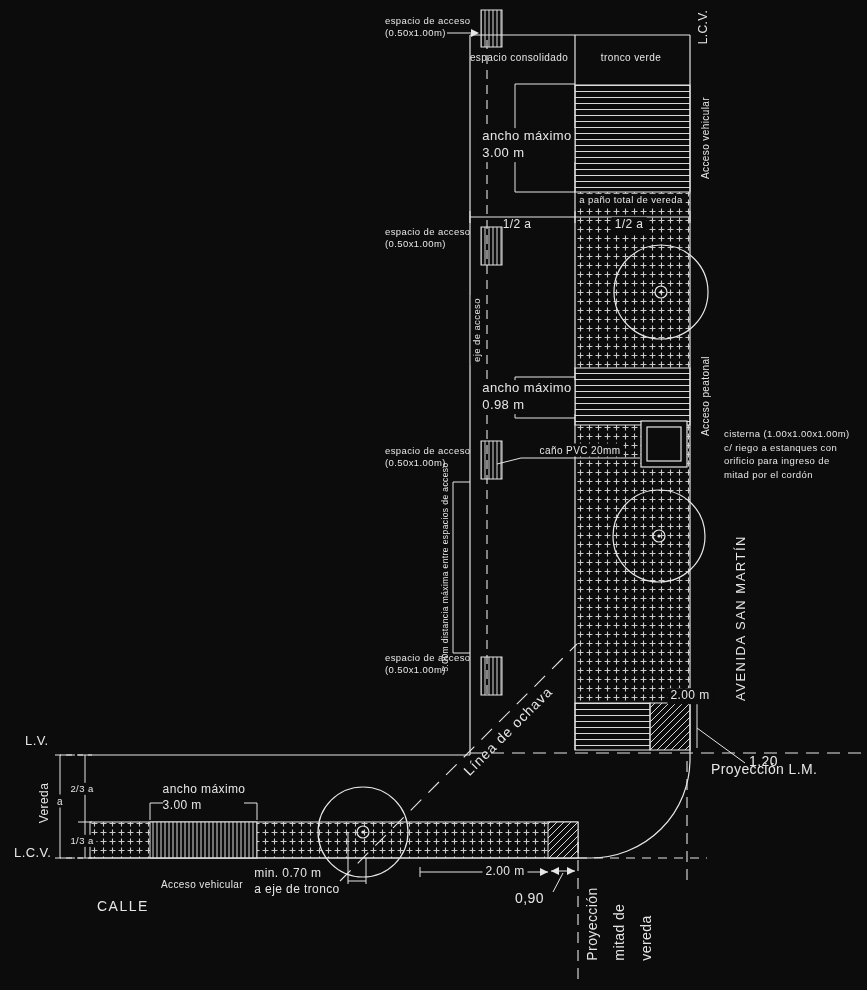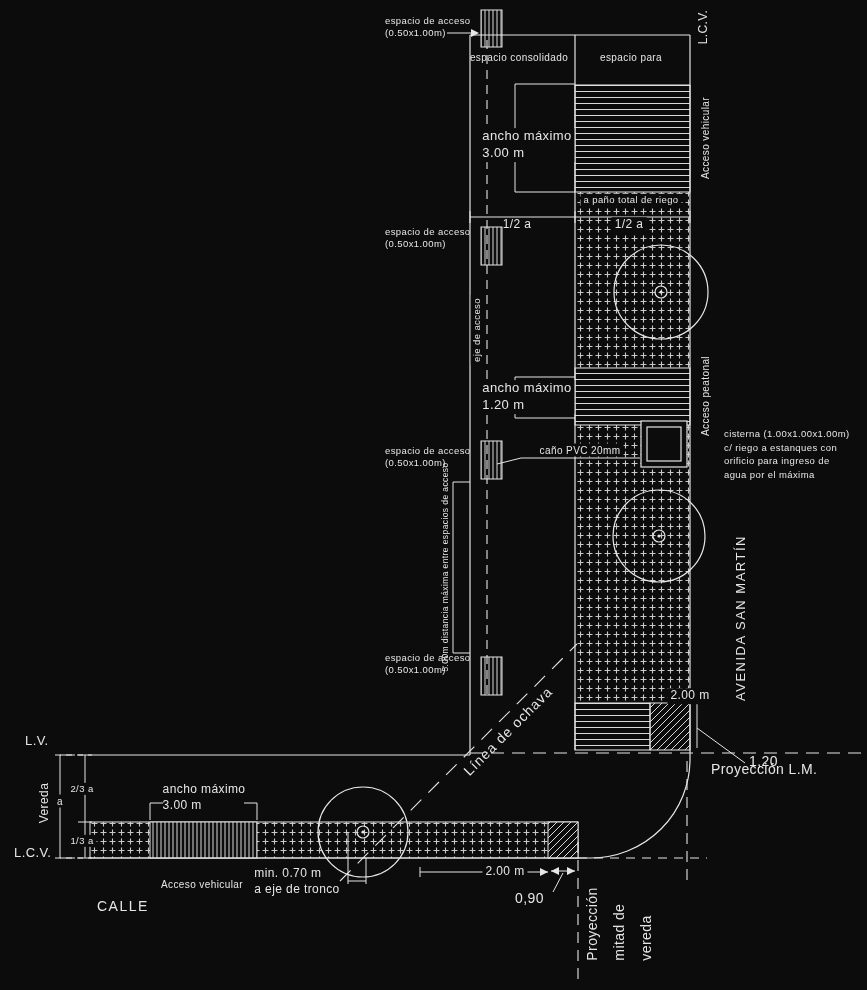--- a/index.html
+++ b/index.html
@@ -136,50 +136,50 @@
   <div class="lbl f9 lines" style="left:385px;top:445px">
     <span>espacio de acceso</span>
       <span>(0.50x1.00m)</span>
   </div>
   <div class="lbl f9 lines" style="left:385px;top:652px">
     <span>espacio de acceso</span>
       <span>(0.50x1.00m)</span>
   </div>
 
   <div class="lbl f10 ctr" style="left:519px;top:57px">espacio consolidado</div>
-  <div class="lbl f10 ctr" style="left:631px;top:57px">espacio para</div>
+  <div class="lbl f10 ctr" style="left:631px;top:57px">tronco verde</div>
 
   <div class="lbl f13 c ctr bg lines" style="left:527px;top:145px">
     <span>ancho máximo</span>
       <span>3.00 m</span>
   </div>
 
   <div class="lbl f12 ctr" style="left:517px;top:225px">1/2 a</div>
   <div class="lbl f12 ctr bg" style="left:629px;top:225px">1/2 a</div>
 
   <div class="lbl f10 rot" style="left:705px;top:138px">Acceso vehicular</div>
 
-  <div class="lbl f9 ctr bg" style="left:631px;top:200px">a paño total de riego</div>
+  <div class="lbl f9 ctr bg" style="left:631px;top:200px">a paño total de vereda</div>
 
   <div class="lbl f9 rot bg" style="left:477px;top:330px">eje de acceso</div>
 
   <div class="lbl f13 c ctr bg lines" style="left:527px;top:397px">
     <span>ancho máximo</span>
-      <span>1.20 m</span>
+      <span>0.98 m</span>
   </div>
 
   <div class="lbl f10 rot" style="left:705px;top:396px">Acceso peatonal</div>
 
   <div class="lbl f10 ctr bg" style="left:580px;top:450px">caño PVC 20mm</div>
 
   <div class="lbl f9 lines" style="left:724px;top:427px;line-height:13.5px">
     <span>cisterna (1.00x1.00x1.00m)</span>
       <span>c/ riego a estanques con</span>
     <span>orificio para ingreso de</span>
-      <span>agua por el máxima</span>
+      <span>mitad por el cordón</span>
   </div>
 
   <div class="lbl f8 rot" style="left:446px;top:567px">5.00m distancia máxima entre espacios de acceso</div>
 
   <div class="lbl f12 rot" style="left:704px;top:27px">L.C.V.</div>
 
   <div class="lbl f13 ls rot" style="left:741px;top:618px">AVENIDA SAN MARTÍN</div>
 
   <div class="lbl f11 ctr bg" style="left:690px;top:696px">2.00 m</div>
 

